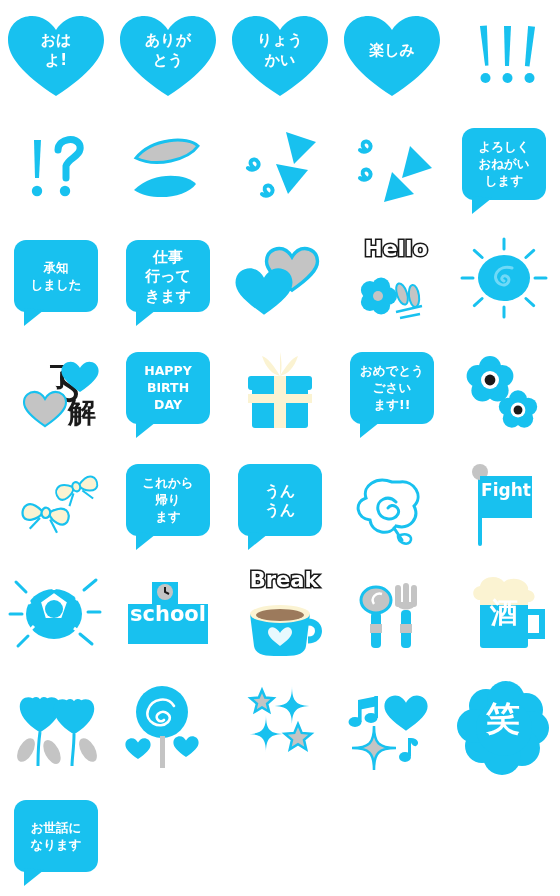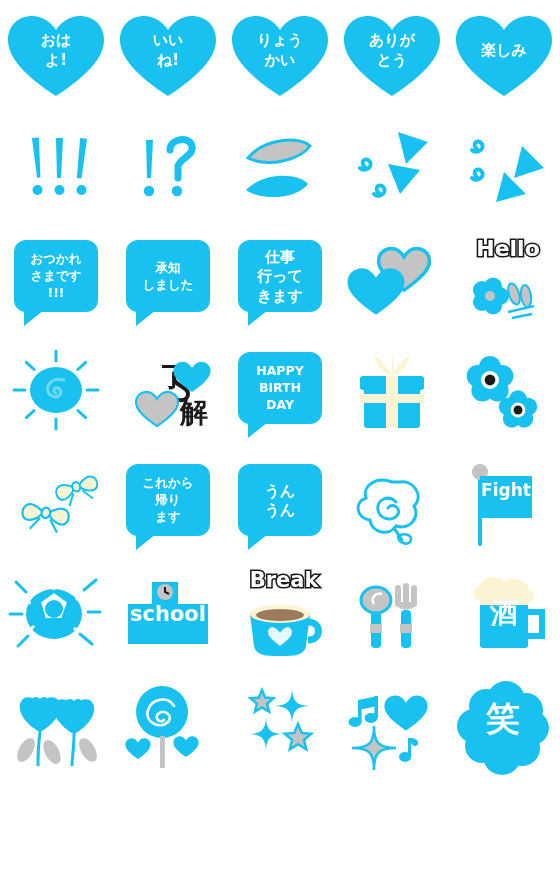--- a/index.html
+++ b/index.html
@@ -26,38 +26,31 @@
 
 <div id="grid">
     <div class="cell">
       <svg width="112" height="112" viewBox="0 0 112 112" aria-label="heart-ohayo">
         <path d="M56 96 C 22 74, 8 56, 8 40 C 8 24, 20 16, 32 16 C 42 16, 51 22, 56 30 C 61 22, 70 16, 80 16 C 92 16, 104 24, 104 40 C 104 56, 90 74, 56 96 Z" fill="#18c1ef"></path>
         <text x="56" y="45.25" text-anchor="middle" font-family="&quot;DejaVu Sans&quot;,&quot;Liberation Sans&quot;,sans-serif" font-size="15" font-weight="bold" fill="#ffffff">おは</text>
         <text x="56" y="65.25" text-anchor="middle" font-family="&quot;DejaVu Sans&quot;,&quot;Liberation Sans&quot;,sans-serif" font-size="15" font-weight="bold" fill="#ffffff">よ!</text>
       </svg>
     </div>
     <div class="cell">
-      <svg width="112" height="112" viewBox="0 0 112 112" aria-label="heart-iine">
+      <svg width="112" height="112" viewBox="0 0 112 112" aria-label="heart-arigatou">
         <path d="M56 96 C 22 74, 8 56, 8 40 C 8 24, 20 16, 32 16 C 42 16, 51 22, 56 30 C 61 22, 70 16, 80 16 C 92 16, 104 24, 104 40 C 104 56, 90 74, 56 96 Z" fill="#18c1ef"></path>
-        <text x="56" y="45.25" text-anchor="middle" font-family="&quot;DejaVu Sans&quot;,&quot;Liberation Sans&quot;,sans-serif" font-size="15" font-weight="bold" fill="#ffffff">いい</text>
-        <text x="56" y="65.25" text-anchor="middle" font-family="&quot;DejaVu Sans&quot;,&quot;Liberation Sans&quot;,sans-serif" font-size="15" font-weight="bold" fill="#ffffff">ね!</text>
+        <text x="56" y="45.25" text-anchor="middle" font-family="&quot;DejaVu Sans&quot;,&quot;Liberation Sans&quot;,sans-serif" font-size="15" font-weight="bold" fill="#ffffff">ありが</text>
+        <text x="56" y="65.25" text-anchor="middle" font-family="&quot;DejaVu Sans&quot;,&quot;Liberation Sans&quot;,sans-serif" font-size="15" font-weight="bold" fill="#ffffff">とう</text>
       </svg>
     </div>
     <div class="cell">
       <svg width="112" height="112" viewBox="0 0 112 112" aria-label="heart-ryoukai">
         <path d="M56 96 C 22 74, 8 56, 8 40 C 8 24, 20 16, 32 16 C 42 16, 51 22, 56 30 C 61 22, 70 16, 80 16 C 92 16, 104 24, 104 40 C 104 56, 90 74, 56 96 Z" fill="#18c1ef"></path>
         <text x="56" y="45.25" text-anchor="middle" font-family="&quot;DejaVu Sans&quot;,&quot;Liberation Sans&quot;,sans-serif" font-size="15" font-weight="bold" fill="#ffffff">りょう</text>
         <text x="56" y="65.25" text-anchor="middle" font-family="&quot;DejaVu Sans&quot;,&quot;Liberation Sans&quot;,sans-serif" font-size="15" font-weight="bold" fill="#ffffff">かい</text>
-      </svg>
-    </div>
-    <div class="cell">
-      <svg width="112" height="112" viewBox="0 0 112 112" aria-label="heart-arigatou">
-        <path d="M56 96 C 22 74, 8 56, 8 40 C 8 24, 20 16, 32 16 C 42 16, 51 22, 56 30 C 61 22, 70 16, 80 16 C 92 16, 104 24, 104 40 C 104 56, 90 74, 56 96 Z" fill="#18c1ef"></path>
-        <text x="56" y="45.25" text-anchor="middle" font-family="&quot;DejaVu Sans&quot;,&quot;Liberation Sans&quot;,sans-serif" font-size="15" font-weight="bold" fill="#ffffff">ありが</text>
-        <text x="56" y="65.25" text-anchor="middle" font-family="&quot;DejaVu Sans&quot;,&quot;Liberation Sans&quot;,sans-serif" font-size="15" font-weight="bold" fill="#ffffff">とう</text>
       </svg>
     </div>
     <div class="cell">
       <svg width="112" height="112" viewBox="0 0 112 112" aria-label="heart-tanoshimi">
         <path d="M56 96 C 22 74, 8 56, 8 40 C 8 24, 20 16, 32 16 C 42 16, 51 22, 56 30 C 61 22, 70 16, 80 16 C 92 16, 104 24, 104 40 C 104 56, 90 74, 56 96 Z" fill="#18c1ef"></path>
         <text x="56" y="55.25" text-anchor="middle" font-family="&quot;DejaVu Sans&quot;,&quot;Liberation Sans&quot;,sans-serif" font-size="15" font-weight="bold" fill="#ffffff">楽しみ</text>
       </svg>
     </div>
     <div class="cell">
       <svg width="112" height="112" viewBox="0 0 112 112" aria-label="triple-exclamation-icon">
@@ -93,26 +86,26 @@
     </div>
     <div class="cell">
       <svg width="112" height="112" viewBox="0 0 112 112" aria-label="double-arrow-down-icon">
         <path d="M74 34 l22 22 l-30 10 Z" fill="#18c1ef"></path>
         <path d="M56 60 l22 22 l-30 8 Z" fill="#18c1ef"></path>
         <path d="M30 38 C22 32, 30 26, 34 32 C37 38, 28 42, 24 38" fill="none" stroke="#18c1ef" stroke-width="4" stroke-linecap="round"></path>
         <path d="M30 66 C22 60, 30 54, 34 60 C37 66, 28 70, 24 66" fill="none" stroke="#18c1ef" stroke-width="4" stroke-linecap="round"></path>
       </svg>
     </div>
     <div class="cell">
-      <svg width="112" height="112" viewBox="0 0 112 112" aria-label="bubble-otsukaresama">
-        <rect x="14" y="16" width="84" height="72" rx="12" fill="#18c1ef"></rect>
-        <path d="M24 84 L24 102 L44 86 Z" fill="#18c1ef"></path>
-        <text x="56" y="39.375" text-anchor="middle" font-family="&quot;DejaVu Sans&quot;,&quot;Liberation Sans&quot;,sans-serif" font-size="12.5" font-weight="bold" fill="#ffffff">おつかれ</text>
-        <text x="56" y="56.375" text-anchor="middle" font-family="&quot;DejaVu Sans&quot;,&quot;Liberation Sans&quot;,sans-serif" font-size="12.5" font-weight="bold" fill="#ffffff">さまです</text>
-        <text x="56" y="73.375" text-anchor="middle" font-family="&quot;DejaVu Sans&quot;,&quot;Liberation Sans&quot;,sans-serif" font-size="12.5" font-weight="bold" fill="#ffffff">!!!</text>
+      <svg width="112" height="112" viewBox="0 0 112 112" aria-label="bubble-yoroshiku-onegaishimasu">
+        <rect x="14" y="16" width="84" height="72" rx="12" fill="#18c1ef"></rect>
+        <path d="M24 84 L24 102 L44 86 Z" fill="#18c1ef"></path>
+        <text x="56" y="39.375" text-anchor="middle" font-family="&quot;DejaVu Sans&quot;,&quot;Liberation Sans&quot;,sans-serif" font-size="12.5" font-weight="bold" fill="#ffffff">よろしく</text>
+        <text x="56" y="56.375" text-anchor="middle" font-family="&quot;DejaVu Sans&quot;,&quot;Liberation Sans&quot;,sans-serif" font-size="12.5" font-weight="bold" fill="#ffffff">おねがい</text>
+        <text x="56" y="73.375" text-anchor="middle" font-family="&quot;DejaVu Sans&quot;,&quot;Liberation Sans&quot;,sans-serif" font-size="12.5" font-weight="bold" fill="#ffffff">します</text>
       </svg>
     </div>
     <div class="cell">
       <svg width="112" height="112" viewBox="0 0 112 112" aria-label="bubble-shouchi-shimashita">
         <rect x="14" y="16" width="84" height="72" rx="12" fill="#18c1ef"></rect>
         <path d="M24 84 L24 102 L44 86 Z" fill="#18c1ef"></path>
         <text x="56" y="47.875" text-anchor="middle" font-family="&quot;DejaVu Sans&quot;,&quot;Liberation Sans&quot;,sans-serif" font-size="12.5" font-weight="bold" fill="#ffffff">承知</text>
         <text x="56" y="64.875" text-anchor="middle" font-family="&quot;DejaVu Sans&quot;,&quot;Liberation Sans&quot;,sans-serif" font-size="12.5" font-weight="bold" fill="#ffffff">しました</text>
       </svg>
     </div>
@@ -192,20 +185,29 @@
     </div>
     <div class="cell">
       <svg width="112" height="112" viewBox="0 0 112 112" aria-label="gift-box-icon">
         <rect x="28" y="48" width="56" height="44" rx="3" fill="#18c1ef"></rect>
         <rect x="24" y="40" width="64" height="14" rx="3" fill="#18c1ef"></rect>
         <rect x="50" y="40" width="12" height="52" fill="#fbf3d2"></rect>
         <rect x="24" y="58" width="64" height="9" fill="#fbf3d2"></rect>
         <path d="M56 40 C50 30, 44 22, 38 20 C42 32, 48 38, 56 40 Z" fill="#fbf3d2"></path>
         <path d="M56 40 C62 30, 68 22, 74 20 C70 32, 64 38, 56 40 Z" fill="#fbf3d2"></path>
         <path d="M56 40 C56 28, 56 20, 56 16 C58 26, 58 34, 56 40 Z" fill="#fbf3d2"></path>
+      </svg>
+    </div>
+    <div class="cell">
+      <svg width="112" height="112" viewBox="0 0 112 112" aria-label="bubble-omedetou-gozaimasu">
+        <rect x="14" y="16" width="84" height="72" rx="12" fill="#18c1ef"></rect>
+        <path d="M24 84 L24 102 L44 86 Z" fill="#18c1ef"></path>
+        <text x="56" y="39.375" text-anchor="middle" font-family="&quot;DejaVu Sans&quot;,&quot;Liberation Sans&quot;,sans-serif" font-size="12.5" font-weight="bold" fill="#ffffff">おめでとう</text>
+        <text x="56" y="56.375" text-anchor="middle" font-family="&quot;DejaVu Sans&quot;,&quot;Liberation Sans&quot;,sans-serif" font-size="12.5" font-weight="bold" fill="#ffffff">ごさい</text>
+        <text x="56" y="73.375" text-anchor="middle" font-family="&quot;DejaVu Sans&quot;,&quot;Liberation Sans&quot;,sans-serif" font-size="12.5" font-weight="bold" fill="#ffffff">ます!!</text>
       </svg>
     </div>
     <div class="cell">
       <svg width="112" height="112" viewBox="0 0 112 112" aria-label="two-flowers-icon">
         <g transform="translate(42,44) scale(1)">
           <circle cx="0.0" cy="-13.0" r="11" fill="#18c1ef"></circle>
           <circle cx="12.4" cy="-4.0" r="11" fill="#18c1ef"></circle>
           <circle cx="7.6" cy="10.5" r="11" fill="#18c1ef"></circle>
           <circle cx="-7.6" cy="10.5" r="11" fill="#18c1ef"></circle>
           <circle cx="-12.4" cy="-4.0" r="11" fill="#18c1ef"></circle>
@@ -390,13 +392,21 @@
         <circle cx="78" cy="38" r="17" fill="#18c1ef"></circle>
         <circle cx="84" cy="56" r="17" fill="#18c1ef"></circle>
         <circle cx="74" cy="76" r="18" fill="#18c1ef"></circle>
         <circle cx="54" cy="84" r="19" fill="#18c1ef"></circle>
         <circle cx="34" cy="74" r="17" fill="#18c1ef"></circle>
         <circle cx="26" cy="54" r="17" fill="#18c1ef"></circle>
         <circle cx="56" cy="56" r="28" fill="#18c1ef"></circle>
         <text x="55" y="57.9" text-anchor="middle" font-family="&quot;DejaVu Sans&quot;,&quot;Liberation Sans&quot;,sans-serif" font-size="34" font-weight="bold" fill="#ffffff">笑</text>
       </svg>
     </div>
+    <div class="cell">
+      <svg width="112" height="112" viewBox="0 0 112 112" aria-label="bubble-osewa-ni-narimasu">
+        <rect x="14" y="16" width="84" height="72" rx="12" fill="#18c1ef"></rect>
+        <path d="M24 84 L24 102 L44 86 Z" fill="#18c1ef"></path>
+        <text x="56" y="47.875" text-anchor="middle" font-family="&quot;DejaVu Sans&quot;,&quot;Liberation Sans&quot;,sans-serif" font-size="12.5" font-weight="bold" fill="#ffffff">お世話に</text>
+        <text x="56" y="64.875" text-anchor="middle" font-family="&quot;DejaVu Sans&quot;,&quot;Liberation Sans&quot;,sans-serif" font-size="12.5" font-weight="bold" fill="#ffffff">なります</text>
+      </svg>
+    </div>
   </div>
 
 </body></html>

